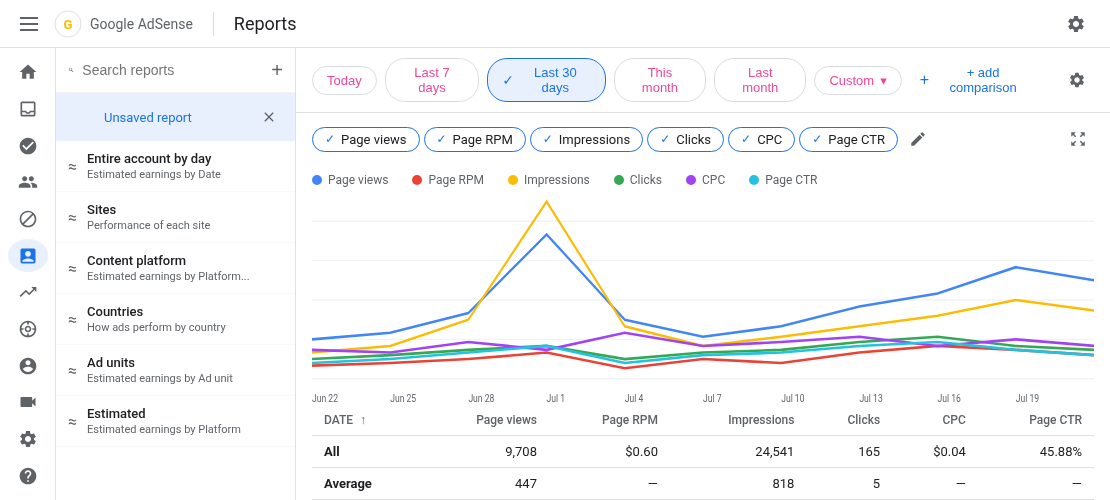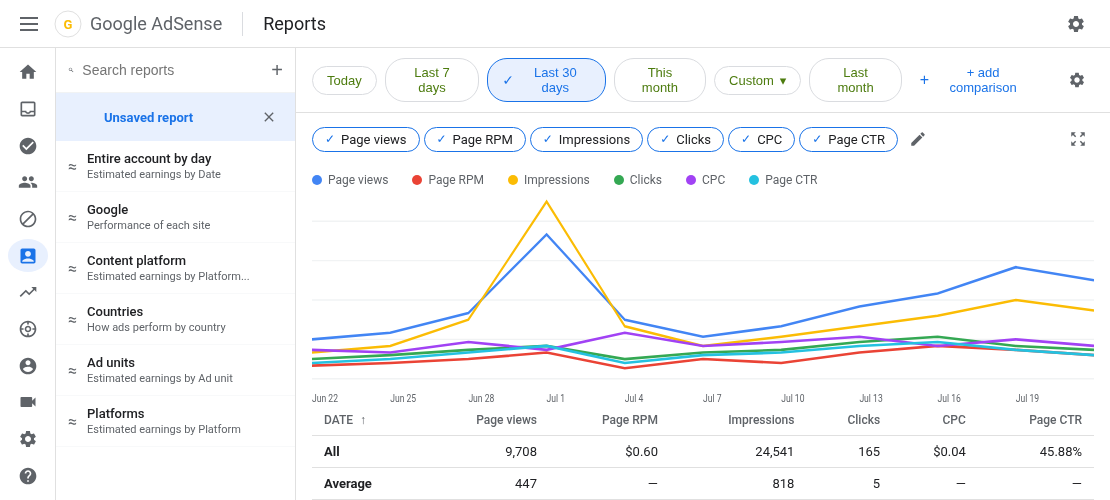--- a/index.html
+++ b/index.html
@@ -7,21 +7,21 @@
 
     
     .top-nav {
       display: flex; align-items: center; height: 48px;
       border-bottom: 1px solid #e0e0e0; padding: 0 16px; gap: 12px;
     }
     .nav-hamburger { cursor: pointer; display: flex; flex-direction: column; gap: 4px; padding: 4px; }
     .nav-hamburger span { display: block; width: 18px; height: 2px; background: #5f6368; }
     .logo-area { display: flex; align-items: center; gap: 8px; }
     .logo-svg { width: 28px; height: 28px; }
-    .nav-title { font-size: 18px; color: #5f6368; font-weight: 400; }
+    .nav-title { font-size: 14px; color: #5f6368; font-weight: 400; }
     .nav-divider { width: 1px; height: 24px; background: #dadce0; margin: 0 8px; }
     .nav-page-title { font-size: 18px; color: #202124; font-weight: 400; }
     .nav-spacer { flex: 1; }
     .nav-settings { width: 36px; height: 36px; border-radius: 50%; display: flex; align-items: center; justify-content: center; cursor: pointer; }
 
     
     .layout { display: flex; height: calc(500px - 48px); }
 
     
     .sidebar-icons {
@@ -53,21 +53,21 @@
     .search-add-btn {
       width: 28px; height: 28px; border-radius: 50%; border: none;
       background: transparent; cursor: pointer; display: flex; align-items: center; justify-content: center;
       color: #5f6368; font-size: 20px;
     }
 
     .unsaved-report-item {
       display: flex; align-items: center; justify-content: space-between;
       padding: 10px 12px; background: #e8f0fe; cursor: pointer;
     }
-    .unsaved-report-label { color: #1a73e8; font-size: 13px; font-weight: 700; padding-left: 36px; }
+    .unsaved-report-label { color: #1a73e8; font-size: 13px; font-weight: 400; padding-left: 36px; }
     .close-btn {
       width: 28px; height: 28px; border-radius: 50%; border: none;
       background: transparent; cursor: pointer; display: flex; align-items: center; justify-content: center;
       color: #5f6368;
     }
 
     .report-item {
       display: flex; align-items: center; padding: 10px 12px;
       cursor: pointer; border-bottom: 1px solid #f8f9fa;
     }
@@ -84,21 +84,21 @@
     
     .main-content { flex: 1; display: flex; flex-direction: column; overflow: hidden; }
 
     
     .filter-bar {
       display: flex; align-items: center; padding: 10px 16px; gap: 8px;
       border-bottom: 1px solid #e0e0e0; flex-shrink: 0;
     }
     .filter-btn {
       padding: 6px 14px; border-radius: 20px; border: 1px solid #dadce0;
-      background: #fff; font-size: 13px; cursor: pointer; color: #4d7c0f;
+      background: #fff; font-size: 13px; cursor: pointer; color: #ec4899;
       display: flex; align-items: center; gap: 6px;
     }
     .filter-btn.active {
       background: #e8f0fe; border-color: #1a73e8; color: #1a73e8;
     }
     .filter-btn .check { font-size: 14px; }
     .add-comparison-btn {
       display: flex; align-items: center; gap: 4px;
       padding: 6px 10px; border-radius: 20px; border: none;
       background: transparent; cursor: pointer; color: #1a73e8; font-size: 13px;
@@ -280,21 +280,21 @@
     <span class="report-item-icon">≈</span>
     <div class="report-item-text">
       <div class="report-item-name">Entire account by day</div>
       <div class="report-item-sub">Estimated earnings by Date</div>
     </div>
     <button class="report-item-menu">⋮</button>
   </div>
         <div class="report-item">
     <span class="report-item-icon">≈</span>
     <div class="report-item-text">
-      <div class="report-item-name">Google</div>
+      <div class="report-item-name">Sites</div>
       <div class="report-item-sub">Performance of each site</div>
     </div>
     <button class="report-item-menu">⋮</button>
   </div>
         <div class="report-item">
     <span class="report-item-icon">≈</span>
     <div class="report-item-text">
       <div class="report-item-name">Content platform</div>
       <div class="report-item-sub">Estimated earnings by Platform...</div>
     </div>
@@ -312,41 +312,41 @@
     <span class="report-item-icon">≈</span>
     <div class="report-item-text">
       <div class="report-item-name">Ad units</div>
       <div class="report-item-sub">Estimated earnings by Ad unit</div>
     </div>
     <button class="report-item-menu">⋮</button>
   </div>
         <div class="report-item">
     <span class="report-item-icon">≈</span>
     <div class="report-item-text">
-      <div class="report-item-name">Platforms</div>
+      <div class="report-item-name">Estimated</div>
       <div class="report-item-sub">Estimated earnings by Platform</div>
     </div>
     <button class="report-item-menu">⋮</button>
   </div>
       </div>
   </div>
 
   <div class="main-content">
 
     <div class="filter-bar">
       <button class="filter-btn">Today</button>
       <button class="filter-btn">Last 7 days</button>
       <button class="filter-btn active">
         <span class="check">✓</span> Last 30 days
       </button>
       <button class="filter-btn">This month</button>
+      <button class="filter-btn">Last month</button>
       <button class="filter-btn">
         Custom <span>▾</span>
       </button>
-      <button class="filter-btn">Last month</button>
       <button class="add-comparison-btn">
         <span style="font-size:16px;">+</span>
         <span>+ add comparison</span>
       </button>
       <div class="filter-spacer"></div>
       <button class="settings-btn">
         <svg width="18" height="18" viewBox="0 0 24 24" fill="#5f6368">
             <path d="M19.14,12.94c0.04-0.3,0.06-0.61,0.06-0.94c0-0.32-0.02-0.64-0.07-0.94l2.03-1.58c0.18-0.14,0.23-0.41,0.12-0.61 l-1.92-3.32c-0.12-0.22-0.37-0.29-0.59-0.22l-2.39,0.96c-0.5-0.38-1.03-0.7-1.62-0.94L14.4,2.81c-0.04-0.24-0.24-0.41-0.48-0.41 h-3.84c-0.24,0-0.43,0.17-0.47,0.41L9.25,5.35C8.66,5.59,8.12,5.92,7.63,6.29L5.24,5.33c-0.22-0.08-0.47,0-0.59,0.22L2.74,8.87 C2.62,9.08,2.66,9.34,2.86,9.48l2.03,1.58C4.84,11.36,4.8,11.69,4.8,12s0.02,0.64,0.07,0.94l-2.03,1.58 c-0.18,0.14-0.23,0.41-0.12,0.61l1.92,3.32c0.12,0.22,0.37,0.29,0.59,0.22l2.39-0.96c0.5,0.38,1.03,0.7,1.62,0.94l0.36,2.54 c0.05,0.24,0.24,0.41,0.48,0.41h3.84c0.24,0,0.44-0.17,0.47-0.41l0.36-2.54c0.59-0.24,1.13-0.56,1.62-0.94l2.39,0.96 c0.22,0.08,0.47,0,0.59-0.22l1.92-3.32c0.12-0.22,0.07-0.47-0.12-0.61L19.14,12.94z M12,15.6c-1.98,0-3.6-1.62-3.6-3.6 s1.62-3.6,3.6-3.6s3.6,1.62,3.6,3.6S13.98,15.6,12,15.6z"></path>
           </svg>
       </button>

